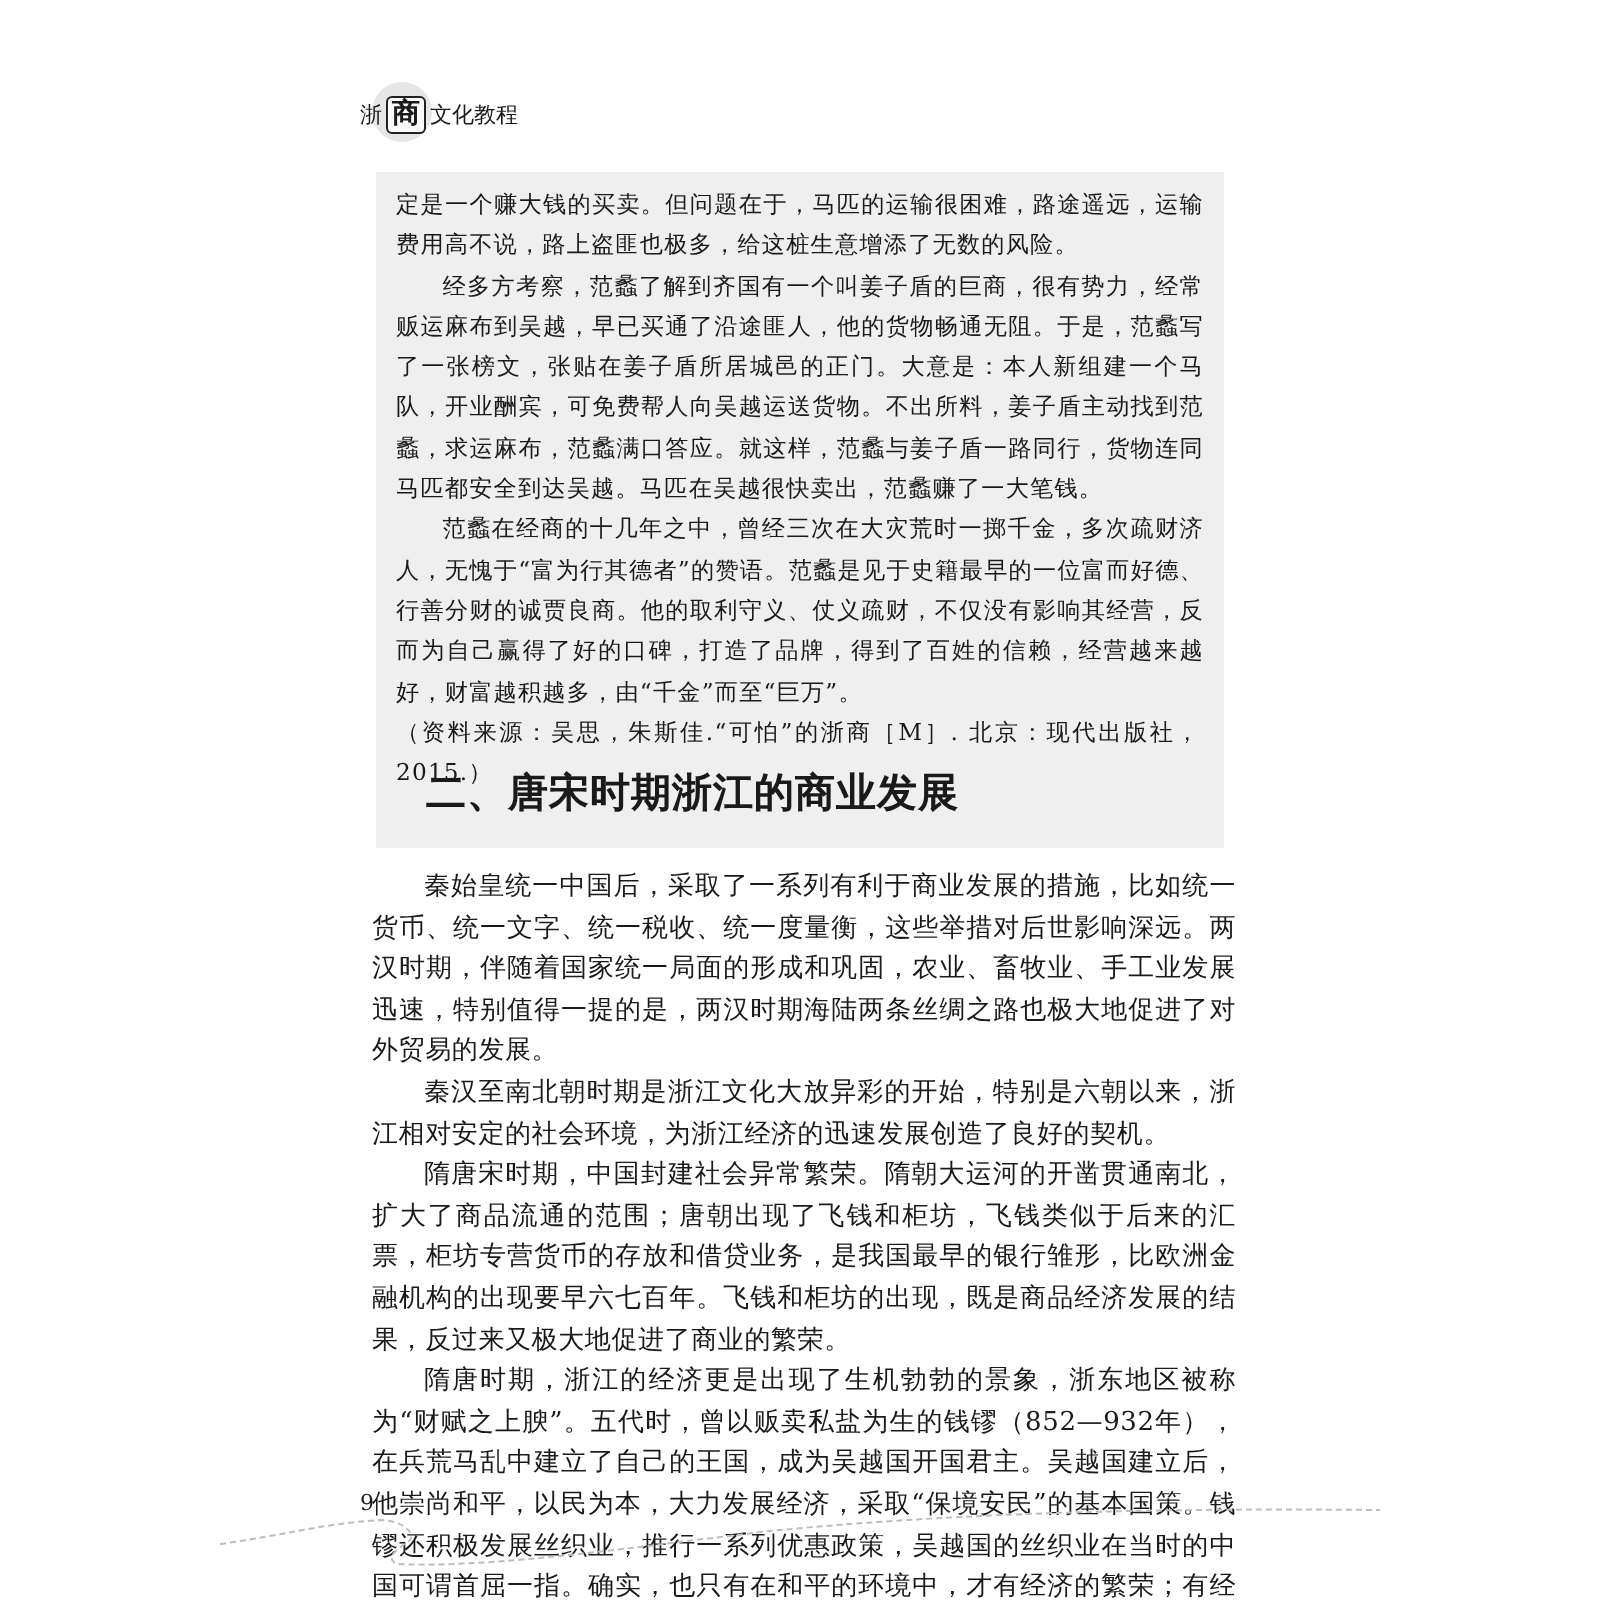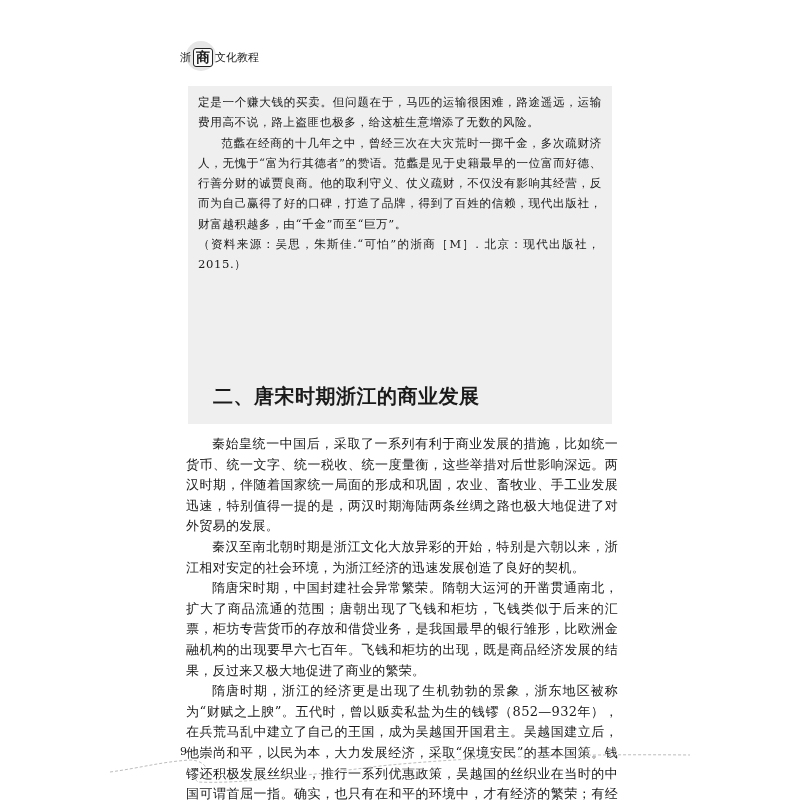--- a/index.html
+++ b/index.html
@@ -29,21 +29,22 @@
 
 <div class="header">
   <span class="circle"></span>
   <span class="pre">浙</span>
   <span class="boxchar">商</span>
   <span class="post">文化教程</span>
 </div>
 
 <div class="box">
   <p>定是一个赚大钱的买卖。但问题在于，马匹的运输很困难，路途遥远，运输费用高不说，路上盗匪也极多，给这桩生意增添了无数的风险。</p>
-  <p class="indent">范蠡在经商的十几年之中，曾经三次在大灾荒时一掷千金，多次疏财济人，无愧于“富为行其德者”的赞语。范蠡是见于史籍最早的一位富而好德、行善分财的诚贾良商。他的取利守义、仗义疏财，不仅没有影响其经营，反而为自己赢得了好的口碑，打造了品牌，得到了百姓的信赖，现代出版社，财富越积越多，由“千金”而至“巨万”。</p>
+  <p class="indent">经多方考察，范蠡了解到齐国有一个叫姜子盾的巨商，很有势力，经常贩运麻布到吴越，早已买通了沿途匪人，他的货物畅通无阻。于是，范蠡写了一张榜文，张贴在姜子盾所居城邑的正门。大意是：本人新组建一个马队，开业酬宾，可免费帮人向吴越运送货物。不出所料，姜子盾主动找到范蠡，求运麻布，范蠡满口答应。就这样，范蠡与姜子盾一路同行，货物连同马匹都安全到达吴越。马匹在吴越很快卖出，范蠡赚了一大笔钱。</p>
+  <p class="indent">范蠡在经商的十几年之中，曾经三次在大灾荒时一掷千金，多次疏财济人，无愧于“富为行其德者”的赞语。范蠡是见于史籍最早的一位富而好德、行善分财的诚贾良商。他的取利守义、仗义疏财，不仅没有影响其经营，反而为自己赢得了好的口碑，打造了品牌，得到了百姓的信赖，经营越来越好，财富越积越多，由“千金”而至“巨万”。</p>
   <p class="source">（资料来源：吴思，朱斯佳.“可怕”的浙商［M］. 北京：现代出版社，2015.）</p>
 </div>
 
 <div class="section-title">二、唐宋时期浙江的商业发展</div>
 
 <div class="body-text">
   <p>秦始皇统一中国后，采取了一系列有利于商业发展的措施，比如统一货币、统一文字、统一税收、统一度量衡，这些举措对后世影响深远。两汉时期，伴随着国家统一局面的形成和巩固，农业、畜牧业、手工业发展迅速，特别值得一提的是，两汉时期海陆两条丝绸之路也极大地促进了对外贸易的发展。</p>
   <p>秦汉至南北朝时期是浙江文化大放异彩的开始，特别是六朝以来，浙江相对安定的社会环境，为浙江经济的迅速发展创造了良好的契机。</p>
   <p>隋唐宋时期，中国封建社会异常繁荣。隋朝大运河的开凿贯通南北，扩大了商品流通的范围；唐朝出现了飞钱和柜坊，飞钱类似于后来的汇票，柜坊专营货币的存放和借贷业务，是我国最早的银行雏形，比欧洲金融机构的出现要早六七百年。飞钱和柜坊的出现，既是商品经济发展的结果，反过来又极大地促进了商业的繁荣。</p>
   <p>隋唐时期，浙江的经济更是出现了生机勃勃的景象，浙东地区被称为“财赋之上腴”。五代时，曾以贩卖私盐为生的钱镠（852—932年），在兵荒马乱中建立了自己的王国，成为吴越国开国君主。吴越国建立后，他崇尚和平，以民为本，大力发展经济，采取“保境安民”的基本国策。钱镠还积极发展丝织业，推行一系列优惠政策，吴越国的丝织业在当时的中国可谓首屈一指。确实，也只有在和平的环境中，才有经济的繁荣；有经济的繁荣，才有文化的昌盛发达。吴越国为我国经济重心的南移和江南经济的繁荣，为后来两宋经济文化的高度发展奠定了基础，为“上有天堂，下有苏杭”局面的</p>

